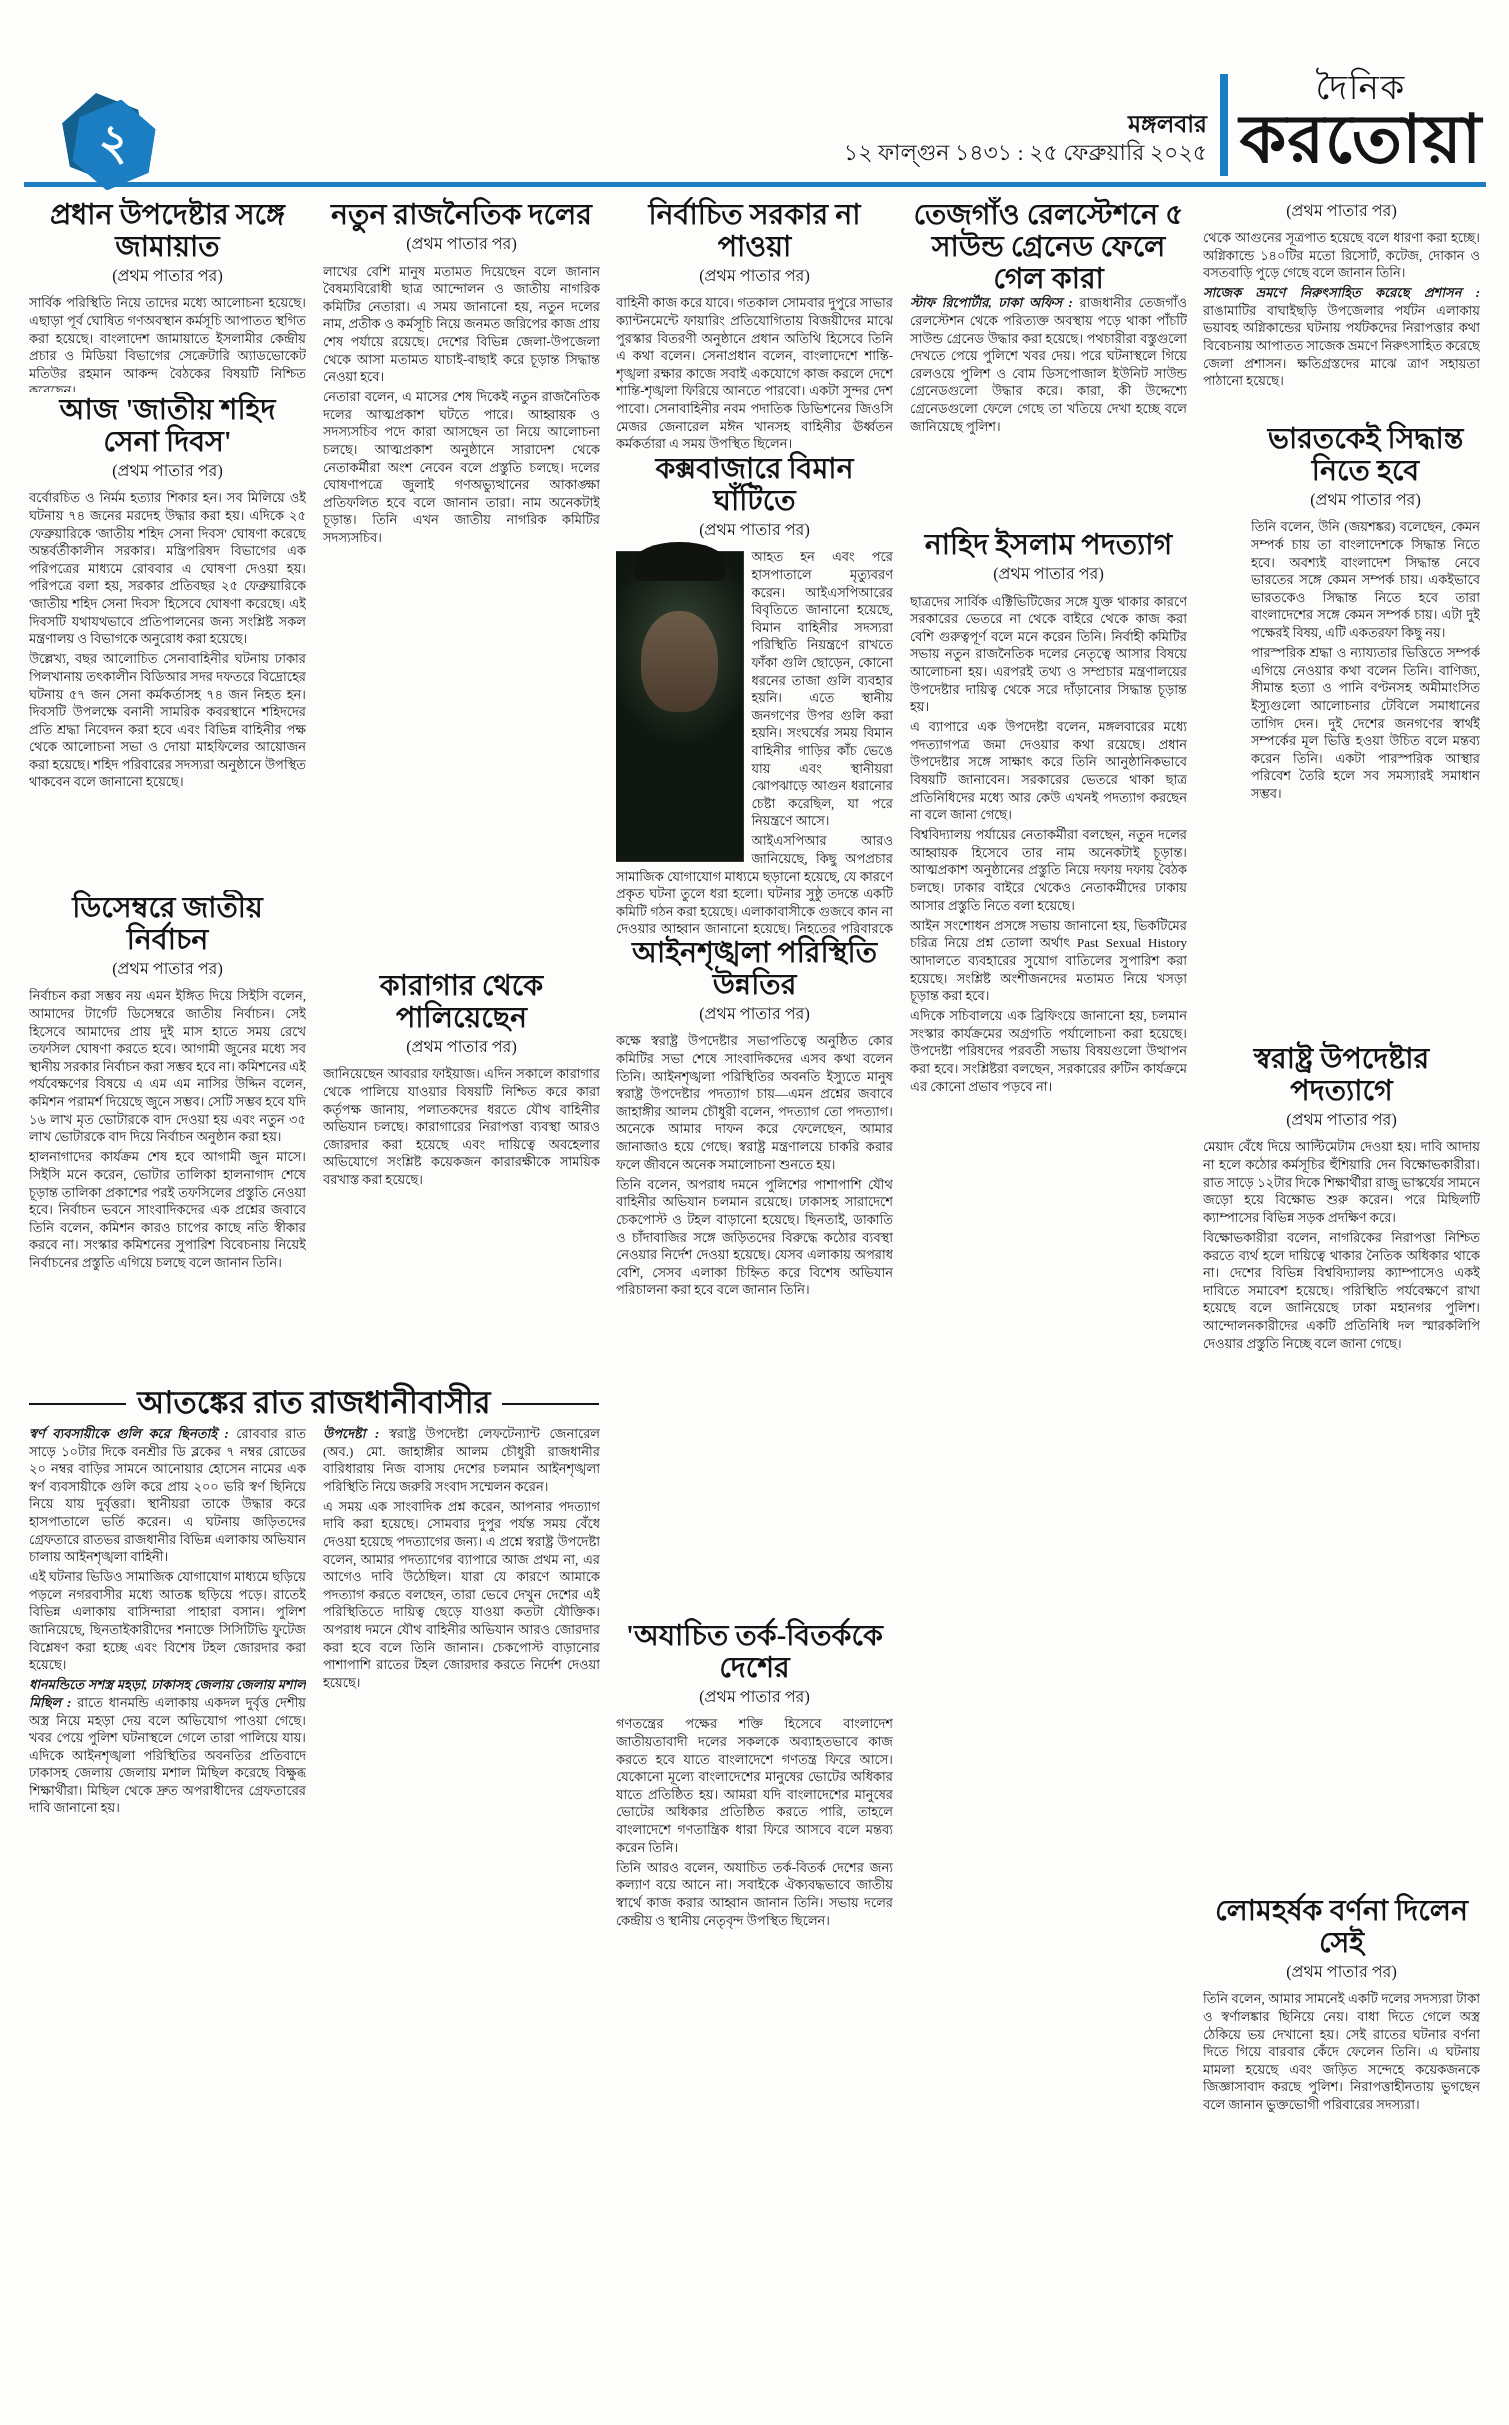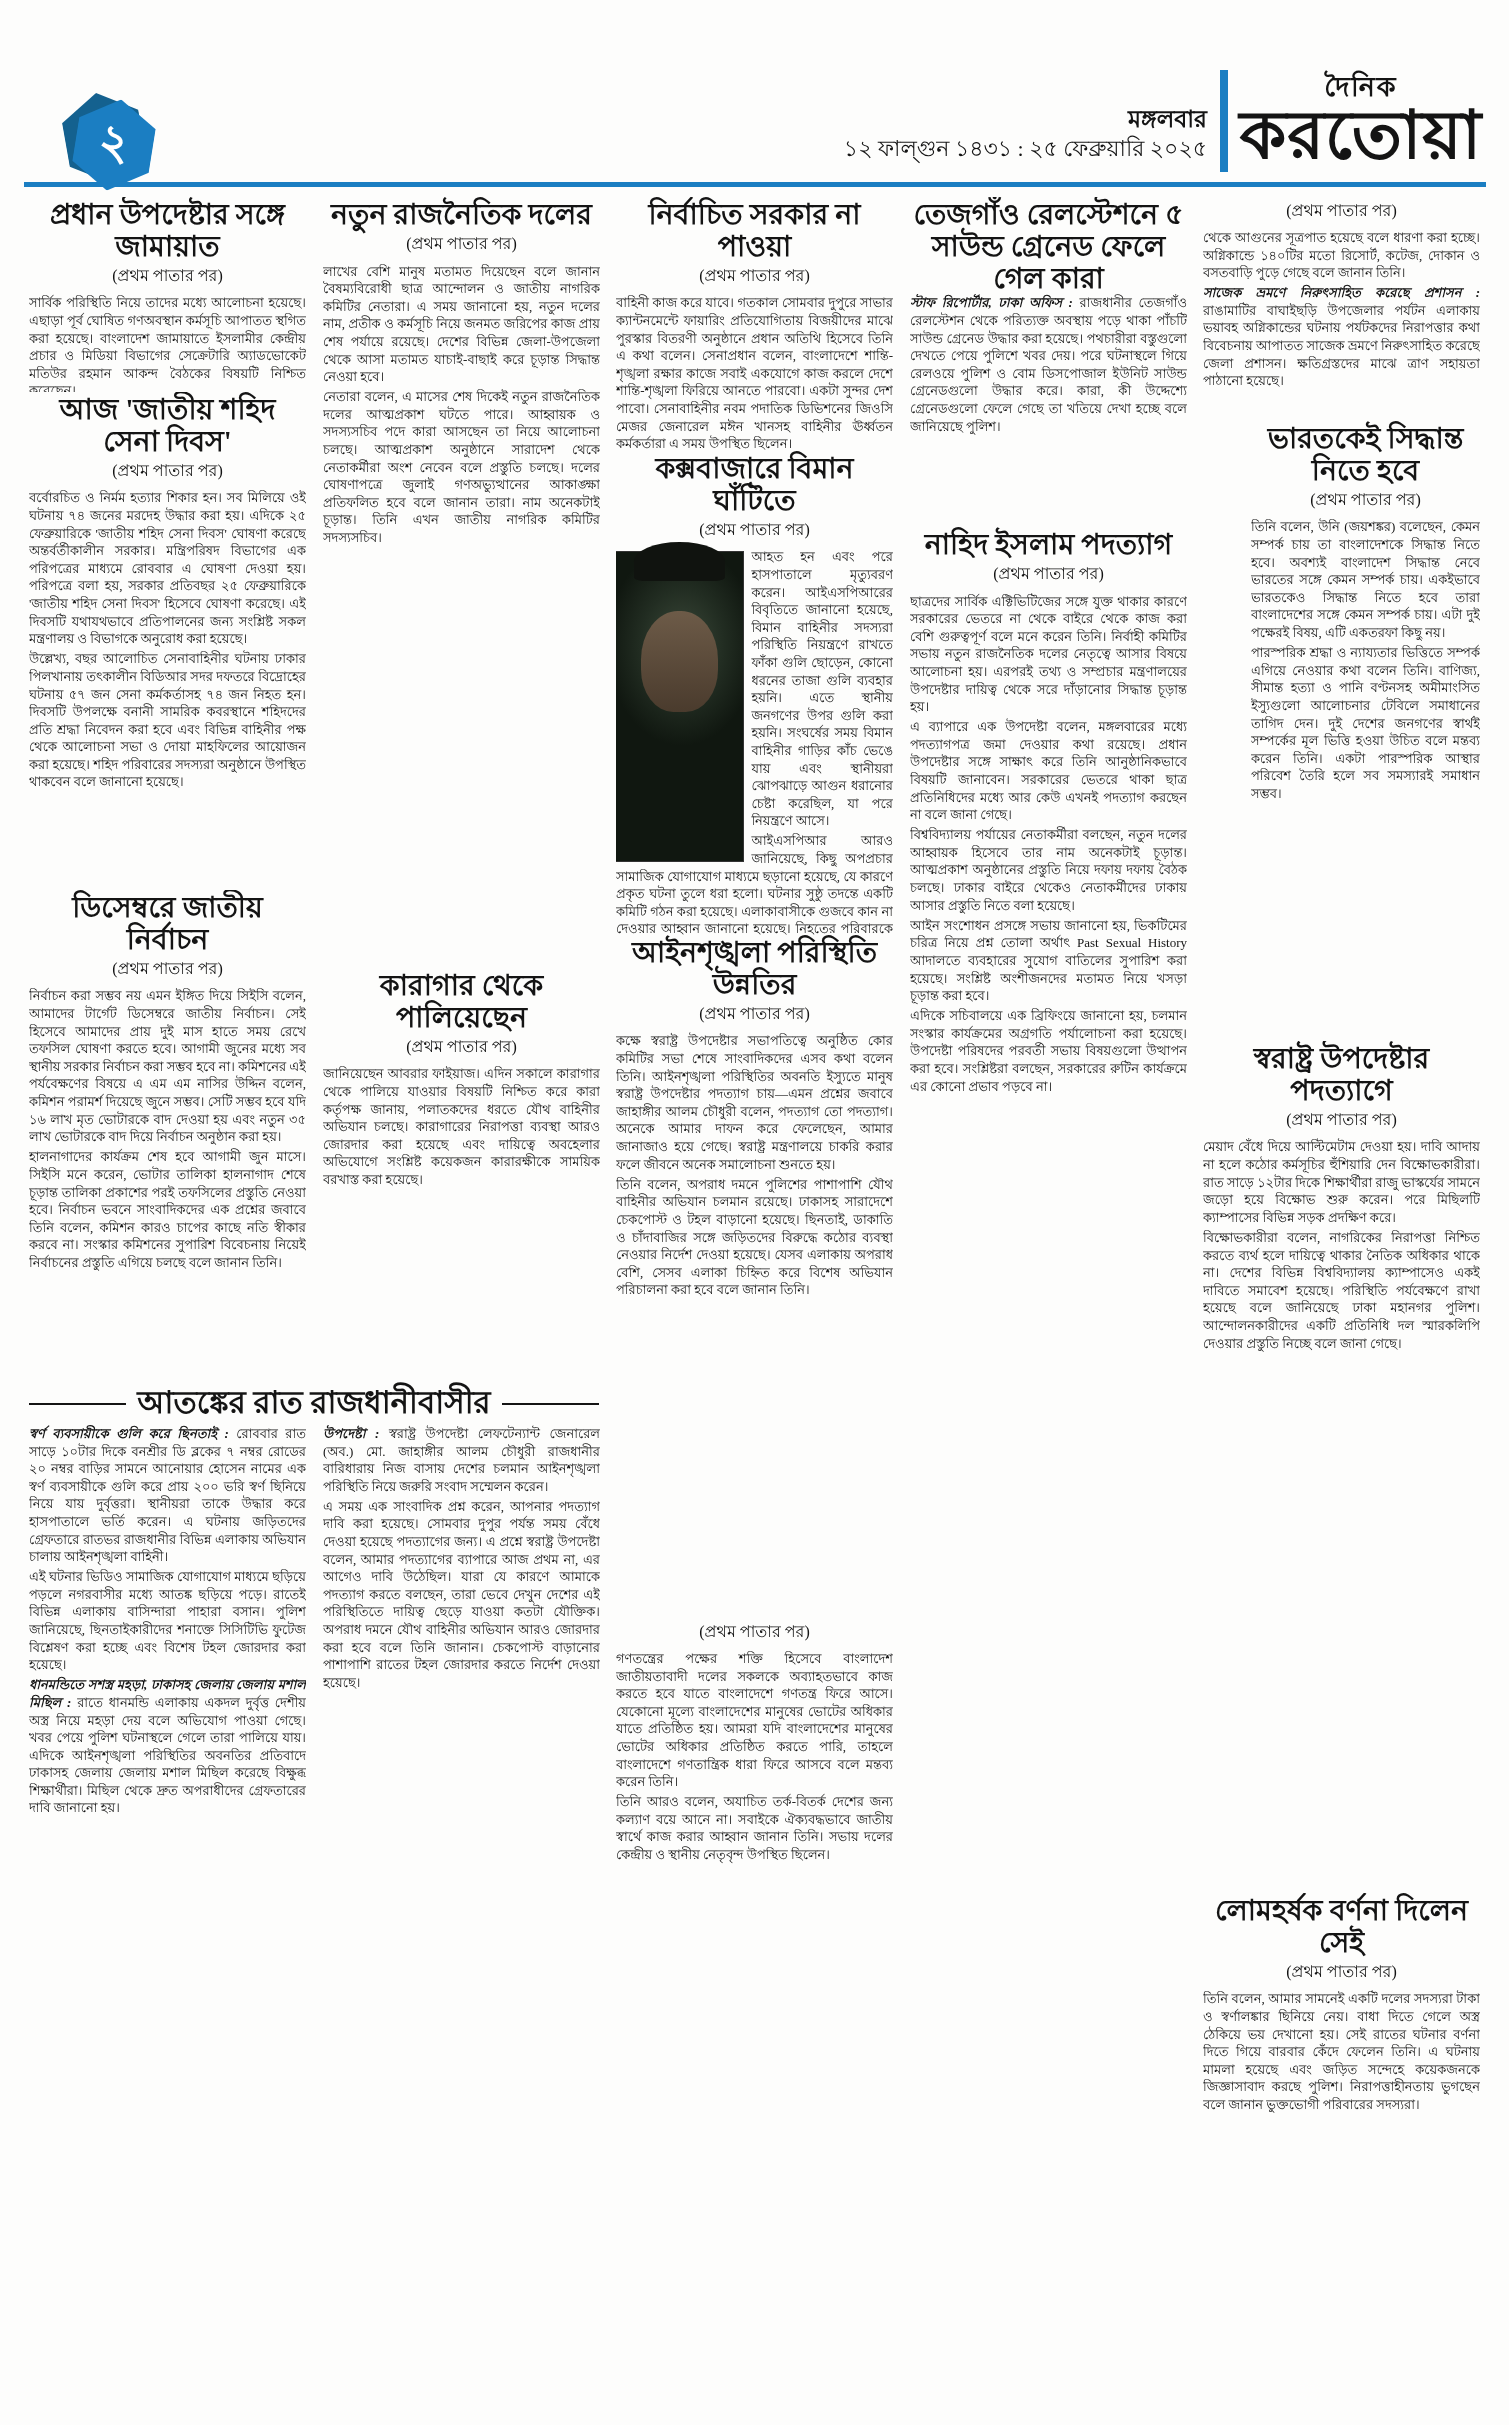--- a/index.html
+++ b/index.html
@@ -13,21 +13,21 @@
   .hex.back{background:#14618f;transform:translate(-10px,-6.7px) rotate(-10deg);}
   .hex.front{background:#1b7ec2;transform:rotate(9deg);}
   .hexnum{position:absolute;inset:0;display:flex;align-items:center;justify-content:center;
     color:#fff;font-size:47px;font-weight:bold;transform:rotate(9deg);font-family:"DejaVu Sans",sans-serif;}
   .mast{position:absolute;right:27px;top:70px;display:flex;align-items:flex-end;}
   .dateblock{text-align:right;margin-right:13.4px;padding-bottom:8.4px;}
   .weekday{font-size:23.5px;font-weight:bold;line-height:1.3;}
   .dateline{font-size:22px;line-height:1.3;}
   .vbar{width:7.5px;height:102px;background:#1b7ec2;margin-right:11.7px;}
   .logoblock{text-align:center;line-height:1;padding-bottom:3.4px;font-family:"DejaVu Sans",sans-serif;}
-  .logo-top{font-size:27px;font-weight:700;letter-spacing:1.7px;}
+  .logo-top{font-size:34px;font-weight:400;letter-spacing:1.7px;}
   .logo-main{font-size:67px;font-weight:900;letter-spacing:0.8px;margin-top:1.7px;}
   .toprule{position:absolute;left:23.5px;right:23.5px;top:182px;height:5px;background:#1b7ec2;}
   
   .col{position:absolute;top:197px;width:277px;}
   .block{overflow:hidden;position:relative;}
   h2.headline{margin:1.7px 0 0;text-align:center;font-weight:bold;font-size:28.5px;line-height:1.12;
     font-family:"Liberation Serif",serif;letter-spacing:0;}
   .cont{text-align:center;font-size:16px;margin:0.8px 0 4.2px;}
   p.body{font-size:13px;line-height:17.6px;text-align:justify;margin:0 0 2.5px;
     word-break:break-word;hyphens:auto;}
@@ -135,20 +135,21 @@
           <p class="body"><span>আহত হন এবং পরে হাসপাতালে মৃত্যুবরণ করেন। আইএসপিআরের বিবৃতিতে জানানো হয়েছে, বিমান বাহিনীর সদস্যরা পরিস্থিতি নিয়ন্ত্রণে রাখতে ফাঁকা গুলি ছোড়েন, কোনো ধরনের তাজা গুলি ব্যবহার হয়নি। এতে স্থানীয় জনগণের উপর গুলি করা হয়নি। সংঘর্ষের সময় বিমান বাহিনীর গাড়ির কাঁচ ভেঙে যায় এবং স্থানীয়রা ঝোপঝাড়ে আগুন ধরানোর চেষ্টা করেছিল, যা পরে নিয়ন্ত্রণে আসে।</span></p>
           <p class="body"><span>আইএসপিআর আরও জানিয়েছে, কিছু অপপ্রচার সামাজিক যোগাযোগ মাধ্যমে ছড়ানো হয়েছে, যে কারণে প্রকৃত ঘটনা তুলে ধরা হলো। ঘটনার সুষ্ঠু তদন্তে একটি কমিটি গঠন করা হয়েছে। এলাকাবাসীকে গুজবে কান না দেওয়ার আহ্বান জানানো হয়েছে। নিহতের পরিবারকে প্রয়োজনীয় সহায়তা দেওয়ার আশ্বাস দিয়েছে কর্তৃপক্ষ। স্থানীয় প্রশাসন জানিয়েছে, বর্তমানে পরিস্থিতি সম্পূর্ণ শান্ত রয়েছে।</span></p>
         </div>
         <div class="block" style="height: 683px;">
           <h2 class="headline">আইনশৃঙ্খলা পরিস্থিতি উন্নতির</h2>
           <div class="cont">(প্রথম পাতার পর)</div>
           <p class="body"><span>কক্ষে স্বরাষ্ট্র উপদেষ্টার সভাপতিত্বে অনুষ্ঠিত কোর কমিটির সভা শেষে সাংবাদিকদের এসব কথা বলেন তিনি। আইনশৃঙ্খলা পরিস্থিতির অবনতি ইস্যুতে মানুষ স্বরাষ্ট্র উপদেষ্টার পদত্যাগ চায়—এমন প্রশ্নের জবাবে জাহাঙ্গীর আলম চৌধুরী বলেন, পদত্যাগ তো পদত্যাগ। অনেকে আমার দাফন করে ফেলেছেন, আমার জানাজাও হয়ে গেছে। স্বরাষ্ট্র মন্ত্রণালয়ে চাকরি করার ফলে জীবনে অনেক সমালোচনা শুনতে হয়।</span></p>
           <p class="body"><span>তিনি বলেন, অপরাধ দমনে পুলিশের পাশাপাশি যৌথ বাহিনীর অভিযান চলমান রয়েছে। ঢাকাসহ সারাদেশে চেকপোস্ট ও টহল বাড়ানো হয়েছে। ছিনতাই, ডাকাতি ও চাঁদাবাজির সঙ্গে জড়িতদের বিরুদ্ধে কঠোর ব্যবস্থা নেওয়ার নির্দেশ দেওয়া হয়েছে। যেসব এলাকায় অপরাধ বেশি, সেসব এলাকা চিহ্নিত করে বিশেষ অভিযান পরিচালনা করা হবে বলে জানান তিনি।</span></p>
         </div>
         <div class="block" style="height: 797px;">
+          <h2 class="headline">'অযাচিত তর্ক-বিতর্ককে দেশের</h2>
           <div class="cont">(প্রথম পাতার পর)</div>
           <p class="body"><span>গণতন্ত্রের পক্ষের শক্তি হিসেবে বাংলাদেশ জাতীয়তাবাদী দলের সকলকে অব্যাহতভাবে কাজ করতে হবে যাতে বাংলাদেশে গণতন্ত্র ফিরে আসে। যেকোনো মূল্যে বাংলাদেশের মানুষের ভোটের অধিকার যাতে প্রতিষ্ঠিত হয়। আমরা যদি বাংলাদেশের মানুষের ভোটের অধিকার প্রতিষ্ঠিত করতে পারি, তাহলে বাংলাদেশে গণতান্ত্রিক ধারা ফিরে আসবে বলে মন্তব্য করেন তিনি।</span></p>
           <p class="body"><span>তিনি আরও বলেন, অযাচিত তর্ক-বিতর্ক দেশের জন্য কল্যাণ বয়ে আনে না। সবাইকে ঐক্যবদ্ধভাবে জাতীয় স্বার্থে কাজ করার আহ্বান জানান তিনি। সভায় দলের কেন্দ্রীয় ও স্থানীয় নেতৃবৃন্দ উপস্থিত ছিলেন।</span></p>
         </div>
       </div>
       <div class="col" style="left: 910px;">
         <div class="block" style="height: 330px;">
           <h2 class="headline">তেজগাঁও রেলস্টেশনে ৫ সাউন্ড গ্রেনেড ফেলে গেল কারা</h2>
           <p class="body"><b class="lead">স্টাফ রিপোর্টার, ঢাকা অফিস :</b> <span>রাজধানীর তেজগাঁও রেলস্টেশন থেকে পরিত্যক্ত অবস্থায় পড়ে থাকা পাঁচটি সাউন্ড গ্রেনেড উদ্ধার করা হয়েছে। পথচারীরা বস্তুগুলো দেখতে পেয়ে পুলিশে খবর দেয়। পরে ঘটনাস্থলে গিয়ে রেলওয়ে পুলিশ ও বোম ডিসপোজাল ইউনিট সাউন্ড গ্রেনেডগুলো উদ্ধার করে। কারা, কী উদ্দেশ্যে গ্রেনেডগুলো ফেলে গেছে তা খতিয়ে দেখা হচ্ছে বলে জানিয়েছে পুলিশ।</span></p>
         </div>

